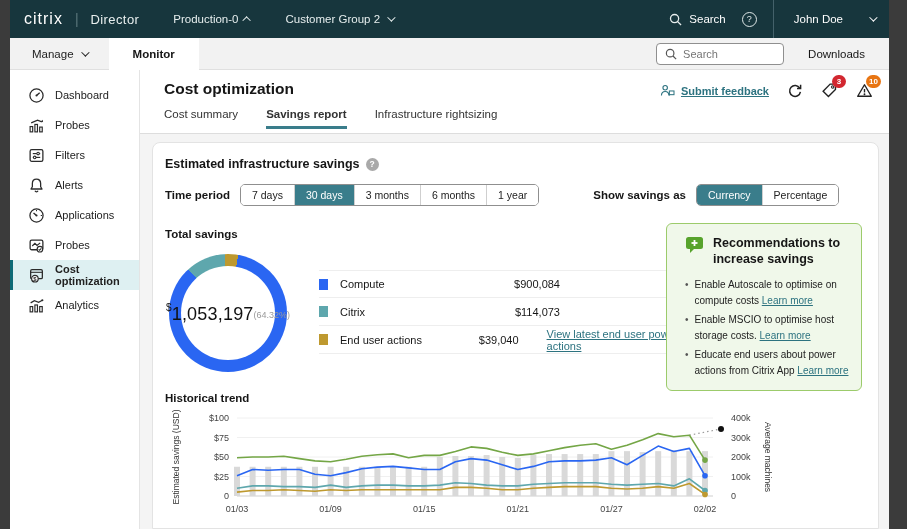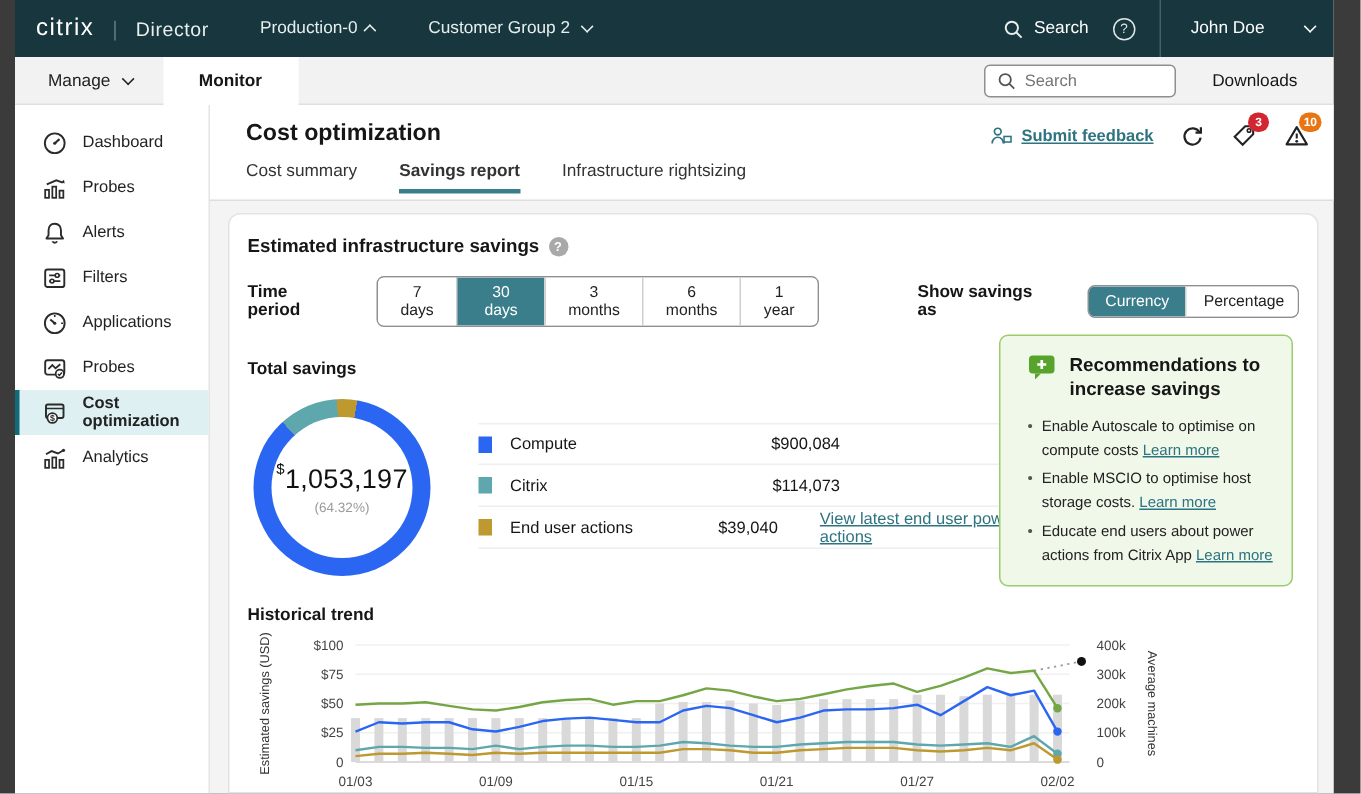--- a/index.html
+++ b/index.html
@@ -50,34 +50,34 @@
   .badge { position:absolute; top:-7px; right:-8px; min-width:14px; height:13px; border-radius:8px; color:#fff; font-size:8px; font-weight:700; display:flex; align-items:center; justify-content:center; padding:0 3px; }
   .badge.red { background:#d22730; }
   .badge.orange { background:#e87512; }
 
   .content { position:absolute; left:0; right:0; top:64px; bottom:0; padding:8px 10px 0 12px; }
   .card { background:#fff; border:1px solid #e3e3e3; border-radius:8px 8px 0 0; height:100%; padding:14px 12px 0 12px; position:relative; }
 
   .sec-title { font-size:12.5px; font-weight:700; display:flex; align-items:center; gap:6px; }
   .info-dot { width:13px; height:13px; border-radius:50%; background:#a9a9a9; color:#fff; font-size:8.5px; display:inline-flex; align-items:center; justify-content:center; font-weight:700; }
 
-  .controls { display:flex; align-items:center; gap:22px; margin-top:13px; }
+  .controls { display:flex; align-items:center; gap:10px; margin-top:13px; }
   .ctrl-label { font-size:11.5px; font-weight:700; }
   .seg { display:flex; border:1px solid #8f8f8f; border-radius:5px; overflow:hidden; background:#fff; }
   .seg button { border:none; background:#fff; font-family:inherit; font-size:10.5px; color:#222; padding:4px 11px; cursor:pointer; border-left:1px solid #cfcfcf; }
   .seg button:first-child { border-left:none; }
   .seg button.active { background:#3a7d8b; color:#fff; }
   .show-as { margin-left:44px; }
 
   .ts-label { font-size:11.5px; font-weight:700; margin-top:22px; }
 
   .savings-row { display:flex; margin-top:14px; }
   .donut-wrap { width:118px; height:118px; position:relative; margin-left:4px; flex:0 0 118px; }
   .donut { width:118px; height:118px; border-radius:50%; }
-  .donut-hole { position:absolute; left:12px; top:12px; width:94px; height:94px; background:#fff; border-radius:50%; display:flex; flex-direction:column; align-items:center; justify-content:center; }
+  .donut-hole { position:absolute; left:12px; top:12px; width:94px; height:94px; background:#fff; border-radius:50%; display:flex; flex-direction:row; align-items:center; justify-content:center; }
   .donut-amt { font-size:18px; color:#111; letter-spacing:.2px; }
   .donut-amt sup { font-size:10px; vertical-align:9px; }
   .donut-pct { font-size:9px; color:#9a9a9a; margin-top:3px; }
 
   .breakdown { margin-left:32px; margin-top:16px; width:380px; }
   .bd-row { display:flex; align-items:center; height:28px; border-bottom:1px solid #eee; font-size:11px; }
   .bd-row:first-child { border-top:1px solid #eee; }
   .bd-swatch { width:9px; height:11px; margin-right:12px; flex:0 0 9px; }
   .bd-name { width:150px; }
   .bd-val { width:70px; text-align:right; }
@@ -169,37 +169,37 @@
             <rect x="11" y="9.5" width="2.4" height="4.5" fill="none" stroke="#2b2b2b" stroke-width="1.1"></rect>
             <path d="M3 5.5 L9 3 L13 4.5" fill="none" stroke="#2b2b2b" stroke-width="1.2"></path>
             <path d="M13.8 2.6 l.4 2.4 -2.2-.8 Z" fill="#2b2b2b"></path>
           </svg>
         </span>
         <span>Probes</span>
       </div>
       <div class="side-item">
         <span class="s-icon">
           <svg width="17" height="17" viewBox="0 0 16 16">
-            <path d="M8 2 c-2.6 0 -3.9 2 -3.9 4.2 v3 L2.8 11.3 h10.4 L11.9 9.2 v-3 C11.9 4 10.6 2 8 2 Z" fill="none" stroke="#2b2b2b" stroke-width="1.2" stroke-linejoin="round"></path>
-            <path d="M6.6 13 a1.5 1.5 0 0 0 2.8 0" fill="none" stroke="#2b2b2b" stroke-width="1.2"></path>
-          </svg>
-        </span>
-        <span>Alerts</span>
-      </div>
-      <div class="side-item">
-        <span class="s-icon">
-          <svg width="17" height="17" viewBox="0 0 16 16">
             <rect x="2" y="2.5" width="12" height="11" rx="1.5" fill="none" stroke="#2b2b2b" stroke-width="1.2"></rect>
             <line x1="4.5" y1="6.2" x2="11.5" y2="6.2" stroke="#2b2b2b" stroke-width="1.1"></line>
             <circle cx="9.5" cy="6.2" r="1.2" fill="#fff" stroke="#2b2b2b" stroke-width="1"></circle>
             <line x1="4.5" y1="9.8" x2="11.5" y2="9.8" stroke="#2b2b2b" stroke-width="1.1"></line>
             <circle cx="6.3" cy="9.8" r="1.2" fill="#fff" stroke="#2b2b2b" stroke-width="1"></circle>
           </svg>
         </span>
         <span>Filters</span>
+      </div>
+      <div class="side-item">
+        <span class="s-icon">
+          <svg width="17" height="17" viewBox="0 0 16 16">
+            <path d="M8 2 c-2.6 0 -3.9 2 -3.9 4.2 v3 L2.8 11.3 h10.4 L11.9 9.2 v-3 C11.9 4 10.6 2 8 2 Z" fill="none" stroke="#2b2b2b" stroke-width="1.2" stroke-linejoin="round"></path>
+            <path d="M6.6 13 a1.5 1.5 0 0 0 2.8 0" fill="none" stroke="#2b2b2b" stroke-width="1.2"></path>
+          </svg>
+        </span>
+        <span>Alerts</span>
       </div>
       <div class="side-item">
         <span class="s-icon">
           <svg width="17" height="17" viewBox="0 0 16 16">
             <circle cx="8" cy="8" r="6.2" fill="none" stroke="#2b2b2b" stroke-width="1.2"></circle>
             <line x1="8" y1="8" x2="5.2" y2="5.6" stroke="#2b2b2b" stroke-width="1.3"></line>
             <circle cx="8" cy="8" r="1" fill="#2b2b2b"></circle>
             <line x1="8" y1="2.8" x2="8" y2="4" stroke="#2b2b2b" stroke-width="1"></line>
             <line x1="13.2" y1="8" x2="12" y2="8" stroke="#2b2b2b" stroke-width="1"></line>
           </svg>

